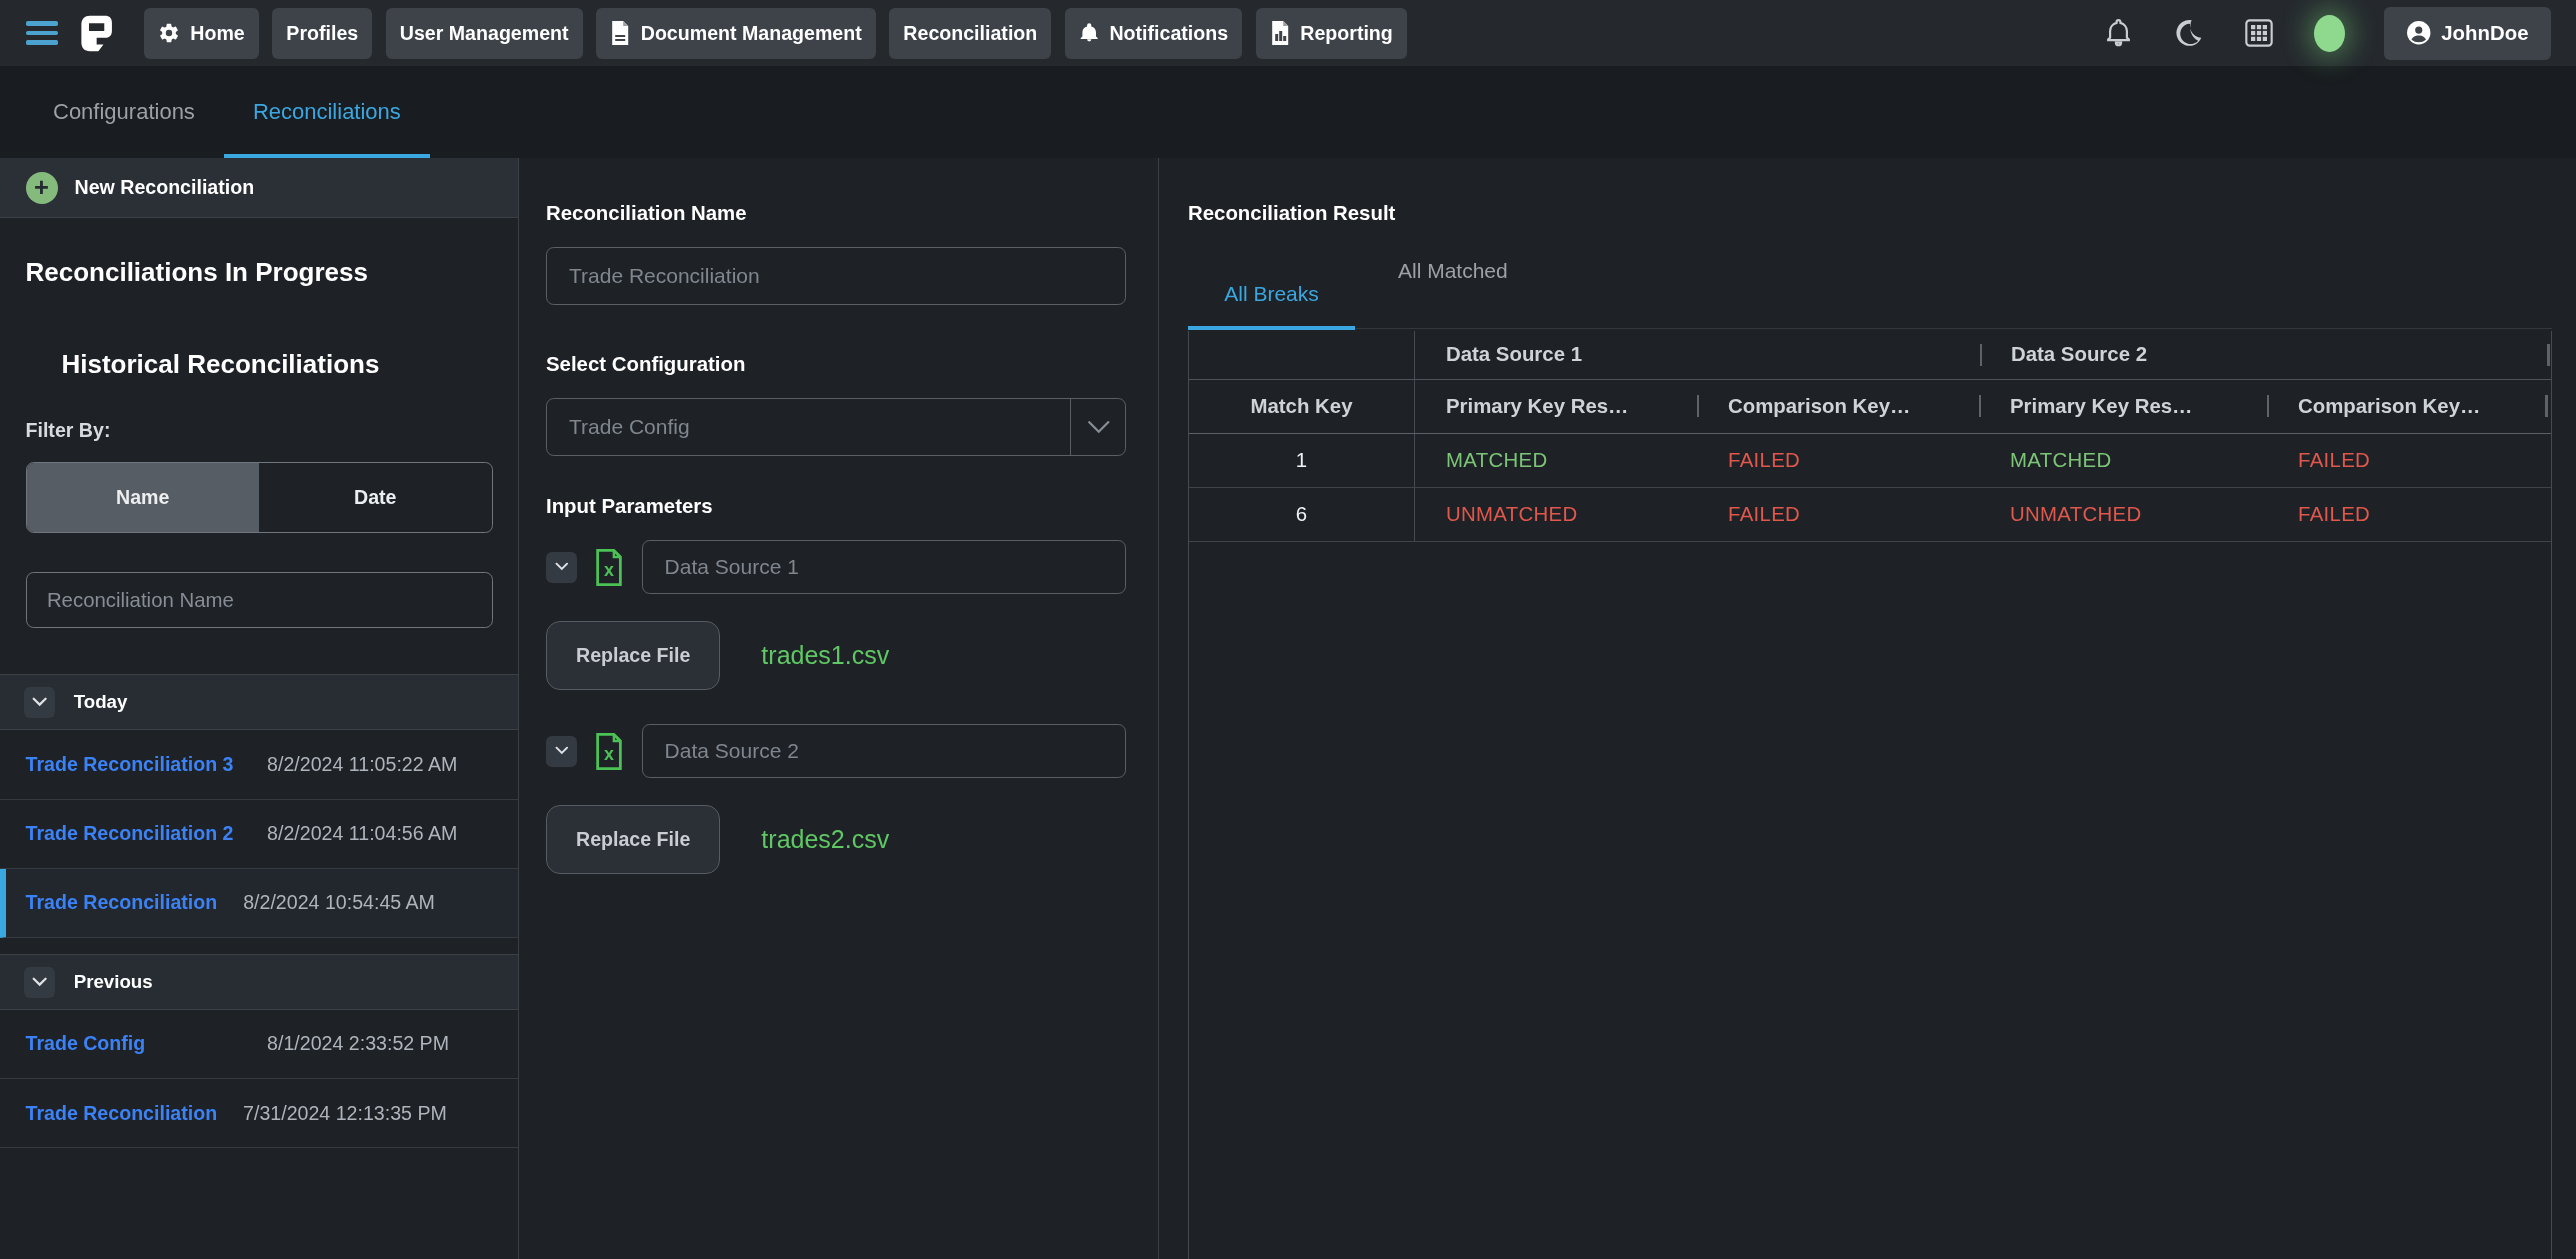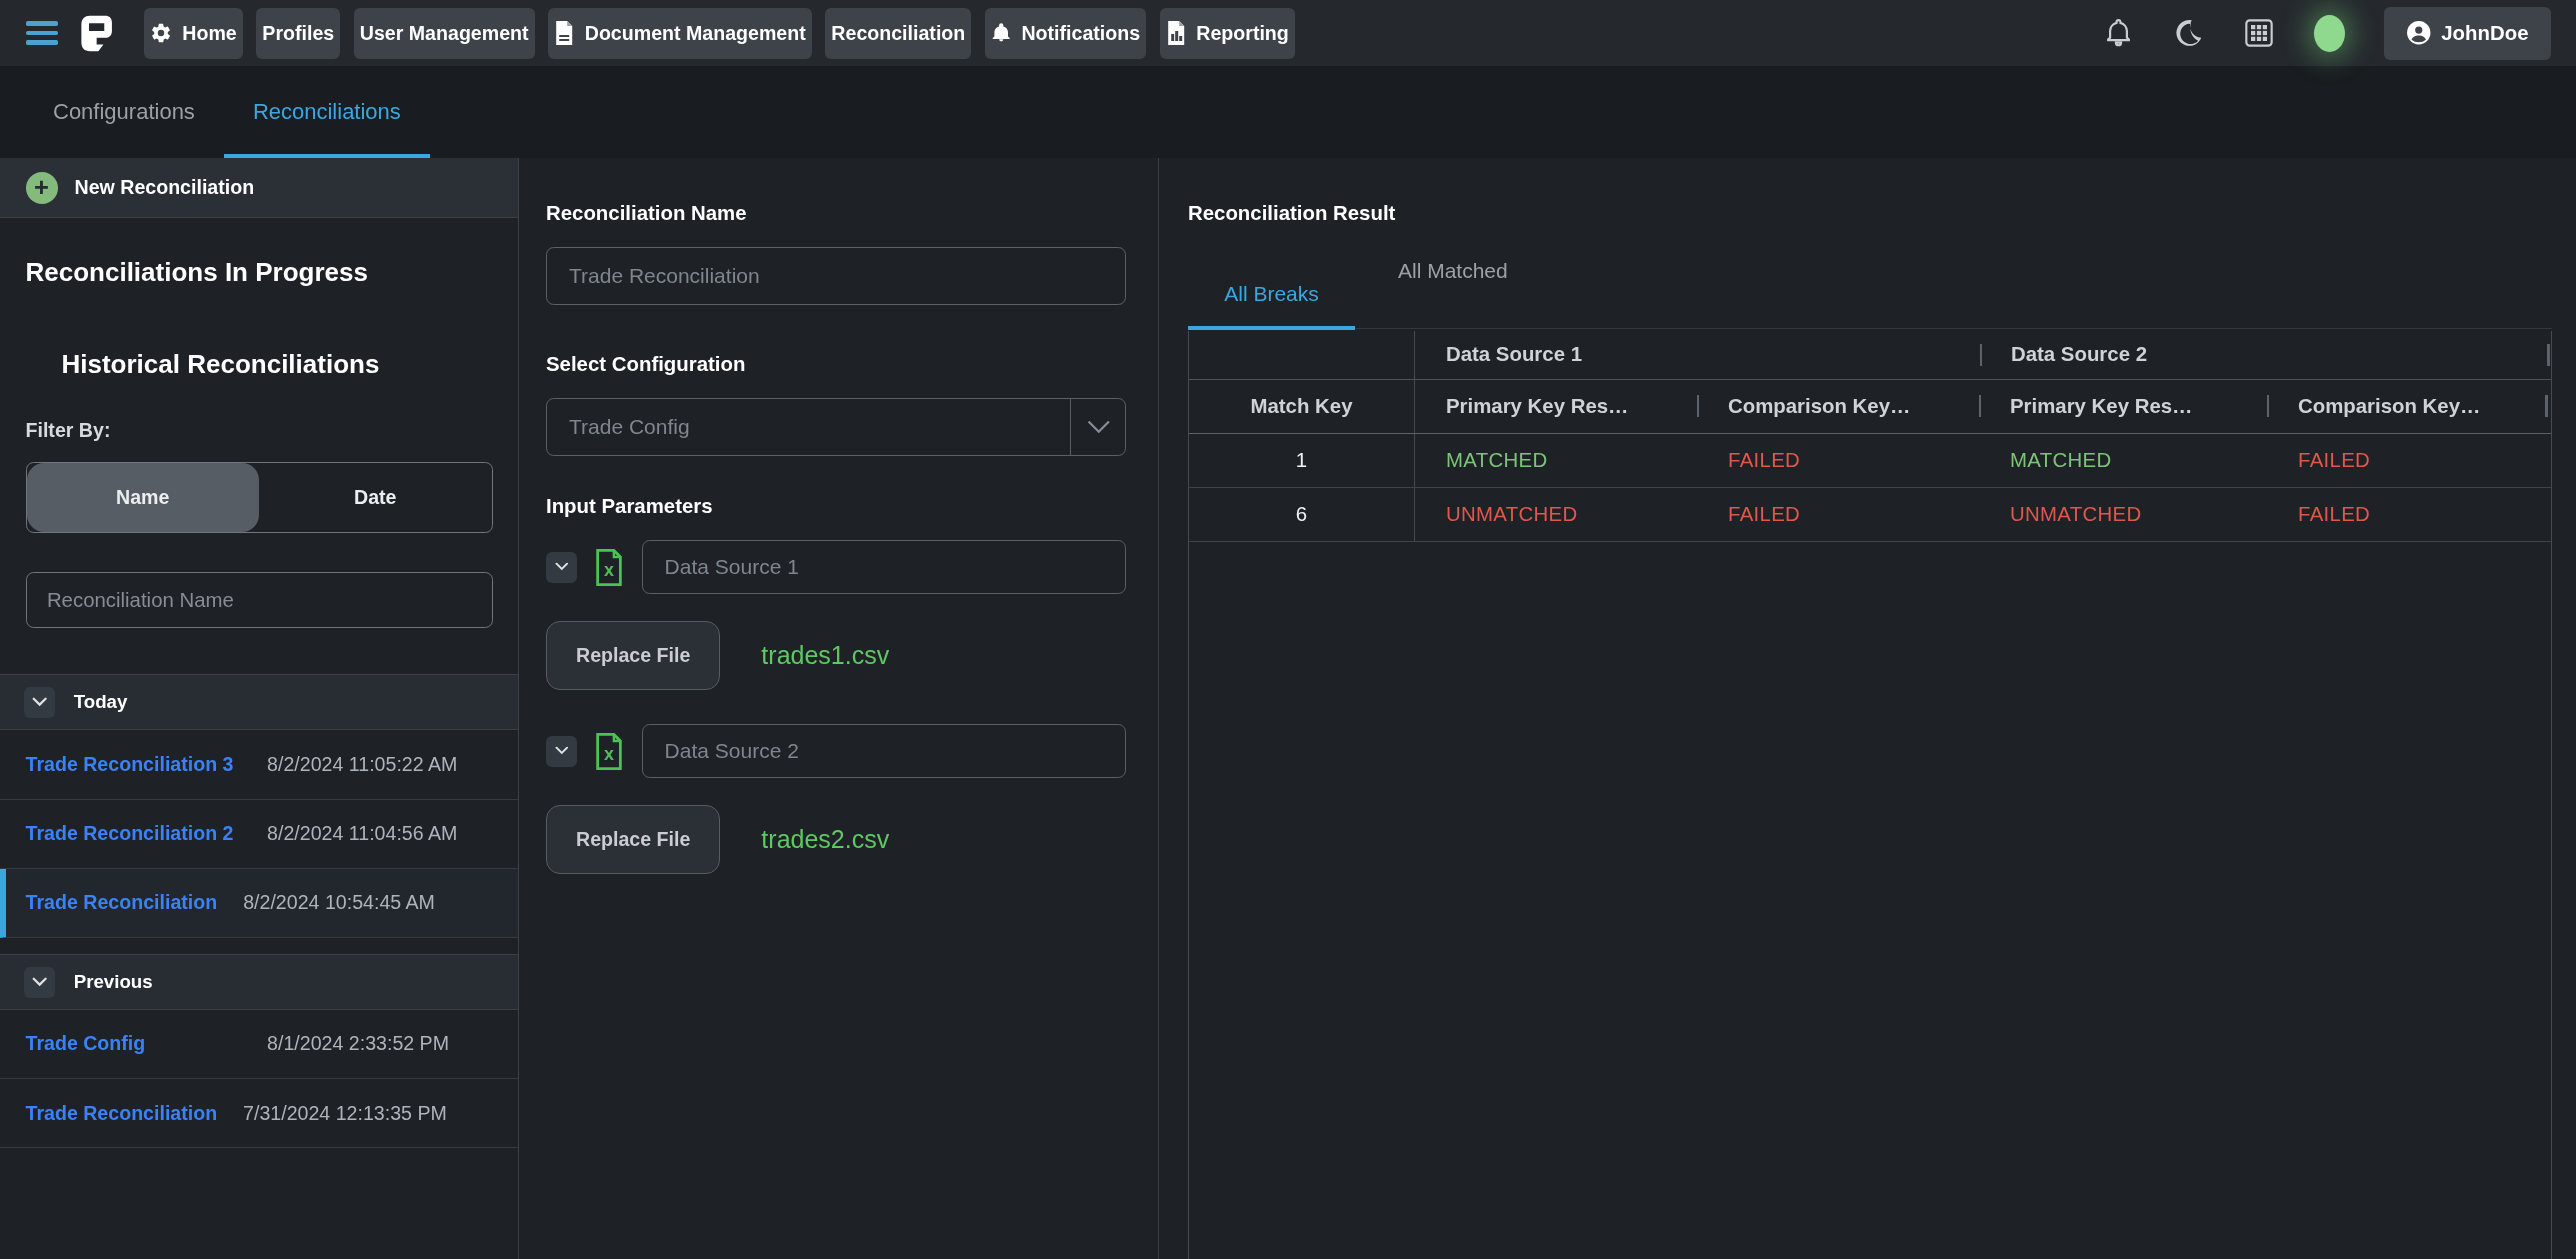--- a/index.html
+++ b/index.html
@@ -13,21 +13,21 @@
   .topbar {
     height: 66px; background: #25292e;
     display: flex; align-items: center; gap: 15.3px; padding: 0 25.5px;
   }
   .hamburger { width: 32px; display: flex; flex-direction: column; gap: 5.1px; cursor: pointer; }
   .hamburger span { height: 4.3px; border-radius: 1.7px; background: var(--hamburger-blue, #4BA2CE); }
   .logo { margin: 0 5.1px; display: flex; align-items: center; }
   .nav { display: flex; gap: 13.6px; margin-left: 6.8px; }
   .nav-btn {
     background: #3e434a; border: none; border-radius: 6px; height: 51px;
-    display: flex; align-items: center; gap: 10.2px; padding: 0 6px;
+    display: flex; align-items: center; gap: 10.2px; padding: 0 14px;
     font-weight: bold; font-size: 19.6px; color: #fff; font-family: inherit; cursor: pointer;
     white-space: nowrap;
   }
   .topbar-right { margin-left: auto; display: flex; align-items: center; gap: 39px; }
   .icon-btn { background: none; border: none; cursor: pointer; display: flex; align-items: center; }
   .status-dot {
     width: 31px; height: 37px; border-radius: 50%;
     background: var(--status-dot-green, #8FD98F);
     box-shadow: 0 0 24px 8.5px rgba(120, 215, 120, 0.35);
   }
@@ -68,21 +68,21 @@
   .filter-by { font-size: 19.6px; font-weight: bold; color: #d8dbde; margin-bottom: 20.4px; }
   .toggle {
     display: flex; height: 71px; border: 0.9px solid #70767d; border-radius: 7.7px;
     overflow: hidden; margin-bottom: 39px;
   }
   .toggle-half {
     flex: 1; display: flex; align-items: center; justify-content: center;
     font-weight: bold; font-size: 19.6px; color: #eceef0; cursor: pointer; background: transparent;
     border: none; font-family: inherit;
   }
-  .toggle-half.active { background: #575d64; border-radius: 17px; }
+  .toggle-half.active { background: #575d64; }
   .side-input {
     width: 100%; height: 56px; background: transparent; border: 0.9px solid #70767d;
     border-radius: 7.7px; padding: 0 20.4px; font-size: 20.4px; color: #e8eaec; font-family: inherit;
   }
   .side-input::placeholder { color: #868d94; }
   .section-bar {
     margin-top: 46px; height: 56px; background: #282d33;
     border-top: 0.9px solid #3b4046; border-bottom: 0.9px solid #3b4046;
     display: flex; align-items: center; gap: 18.7px; padding: 0 24px;
     font-weight: bold; font-size: 18.7px;

